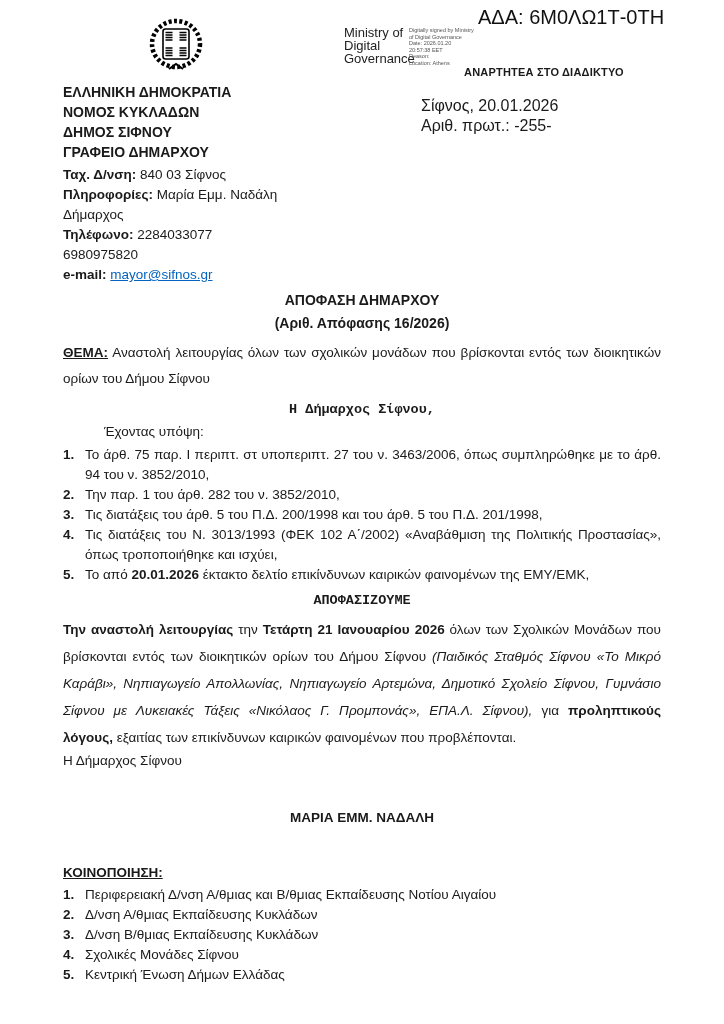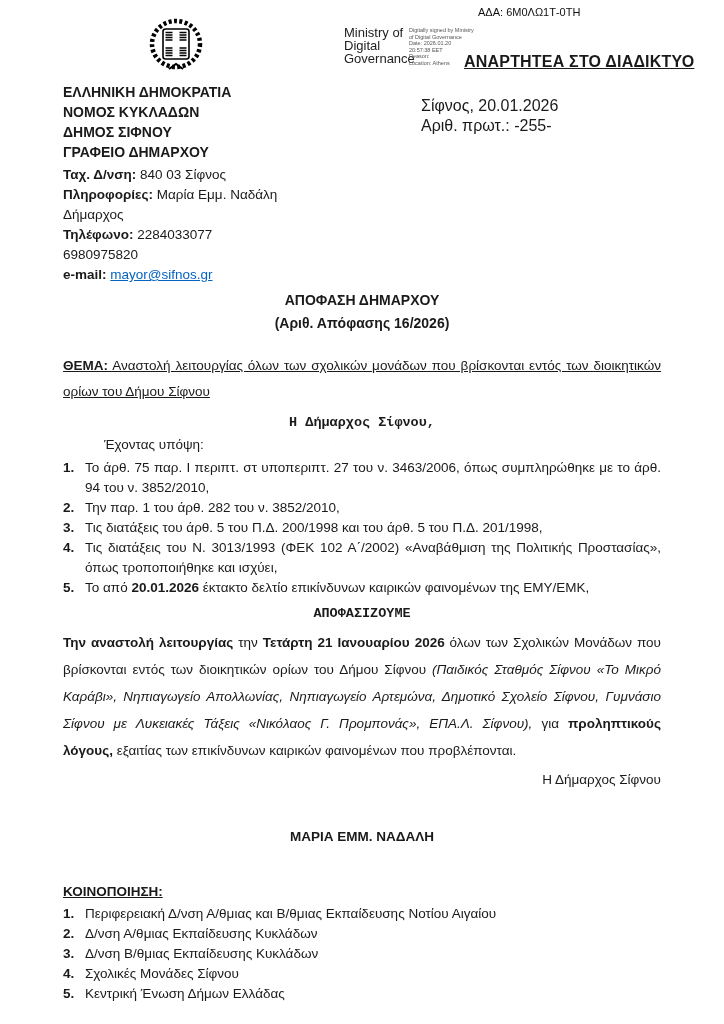--- a/index.html
+++ b/index.html
@@ -20,43 +20,43 @@
   .topbar { position: relative; height: 80px; }
   .emblem { position: absolute; left: 146px; top: 16px; }
   .ministry {
     position: absolute; left: 344px; top: 26px;
     font-size: 13px; line-height: 13px; color: #222;
   }
   .stamp {
     position: absolute; left: 409px; top: 27px;
     font-size: 5.5px; line-height: 6.6px; color: #555;
   }
-  .ada { position: absolute; left: 478px; top: 6px; font-size: 11px; color: #111; }
+  .ada { position: absolute; left: 478px; top: 6px; font-size: 20px; color: #111; }
   .anartitea {
-    position: absolute; left: 464px; top: 53px;
-    font-weight: bold; text-decoration: underline;
-    font-size: 16px; letter-spacing: 0.2px;
+    position: absolute; left: 464px; top: 66px;
+    font-weight: bold; 
+    font-size: 11px; letter-spacing: 0.2px;
   }
 
   
   .letterhead { position: relative; margin-top: 2px; }
   .lh-line { font-weight: bold; line-height: 20px; font-size: 14px; }
   .dateblock { position: absolute; left: 358px; top: 14px; line-height: 20px; font-size: 16px; }
 
   
   .contact { margin-top: 3px; }
   .contact .row { line-height: 20px; }
   .contact b { font-weight: bold; }
   a.email { color: #0563c1; text-decoration: underline; cursor: pointer; }
 
   
   .doc-title { text-align: center; font-weight: bold; margin-top: 4px; line-height: 23px; font-size: 14px; }
 
   
-  .subject { margin-top: 18px; text-align: justify; line-height: 26px; text-decoration: underline; }
+  .subject { margin-top: 5px; text-align: justify; line-height: 26px; }
   .subj-label { font-weight: bold; text-decoration: underline; }
 
   .center-bold { text-align: center; font-weight: bold; line-height: 20px; font-family: Liberation Mono, monospace; }
   .preamble-head { margin-top: 8px; }
   .intro { line-height: 20px; margin-top: 2px; margin-left: 41px; }
 
   
   .nlist { margin-top: 3px; }
   .li { display: flex; line-height: 20px; }
   .li .num { flex: 0 0 22px; font-weight: bold; }
@@ -64,21 +64,21 @@
   .li .litext b { font-weight: bold; }
 
   .decide-head { margin-top: 6px; margin-bottom: 5px; }
 
   
   .decision { text-align: justify; line-height: 27px; }
   .decision b { font-weight: bold; }
   .decision i { font-style: italic; }
 
   
-  .sig-role { text-align: right; margin-top: 6px; line-height: 20px; }
+  .sig-role { text-align: left; margin-top: 0; line-height: 20px; }
   .sig-name { text-align: center; margin-top: 37px; line-height: 20px; font-weight: bold; }
 
   
   .dist-head { margin-top: 35px; font-weight: bold; text-decoration: underline; line-height: 20px; }
   .dist-list { margin-top: 2px; }
 </style>
 </head>
 <body>
 
 <div class="page">

